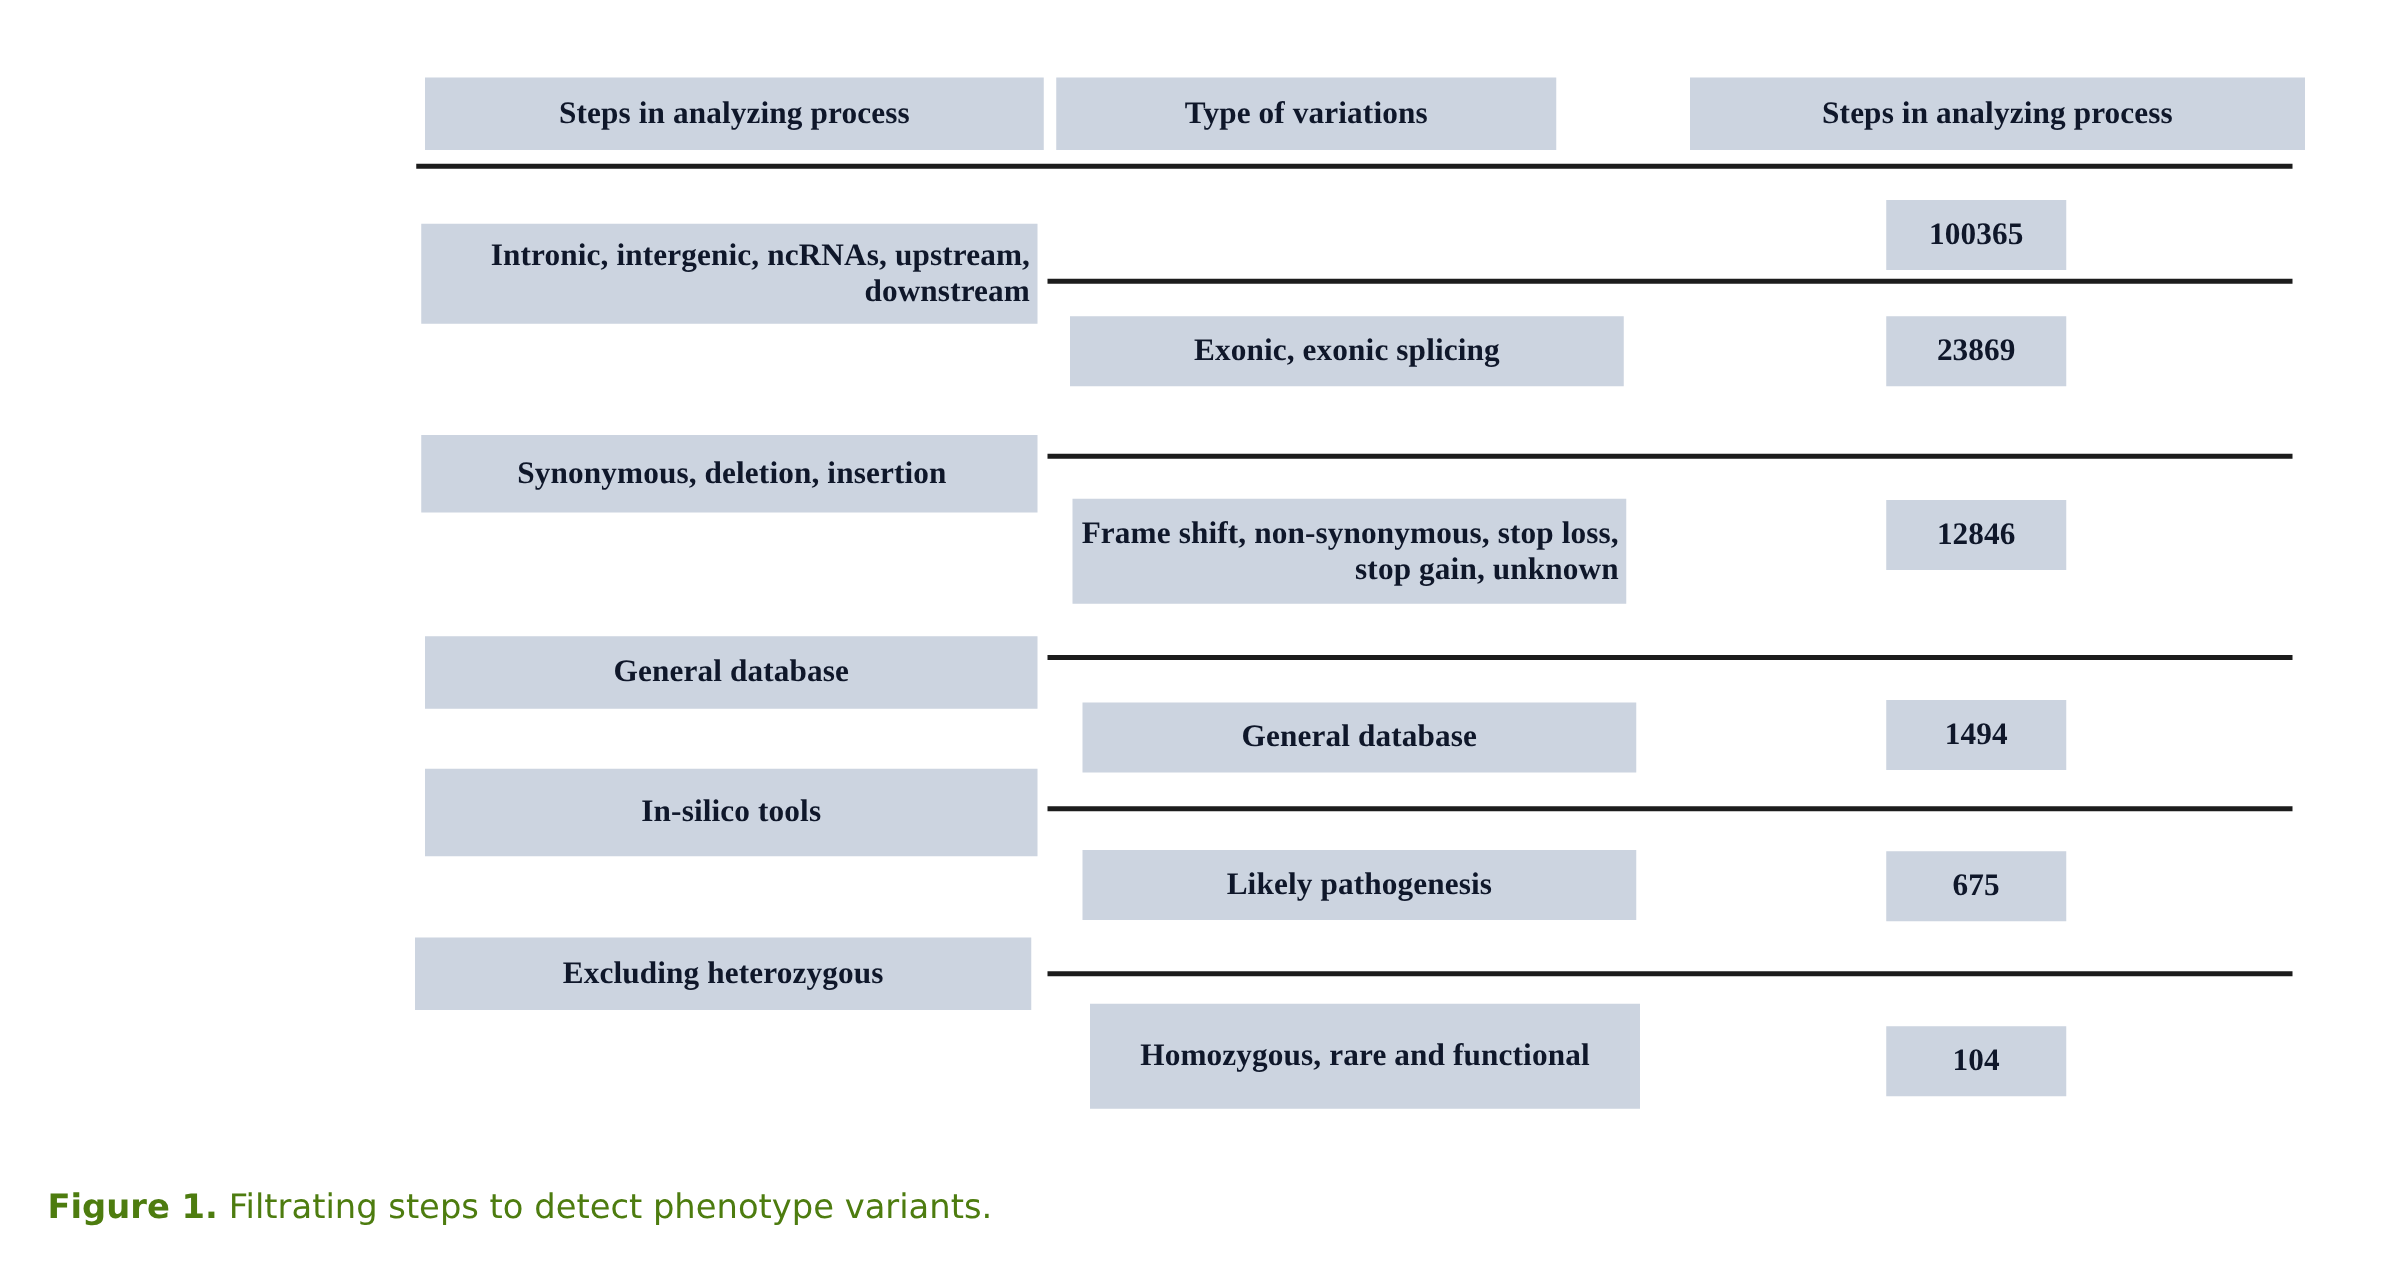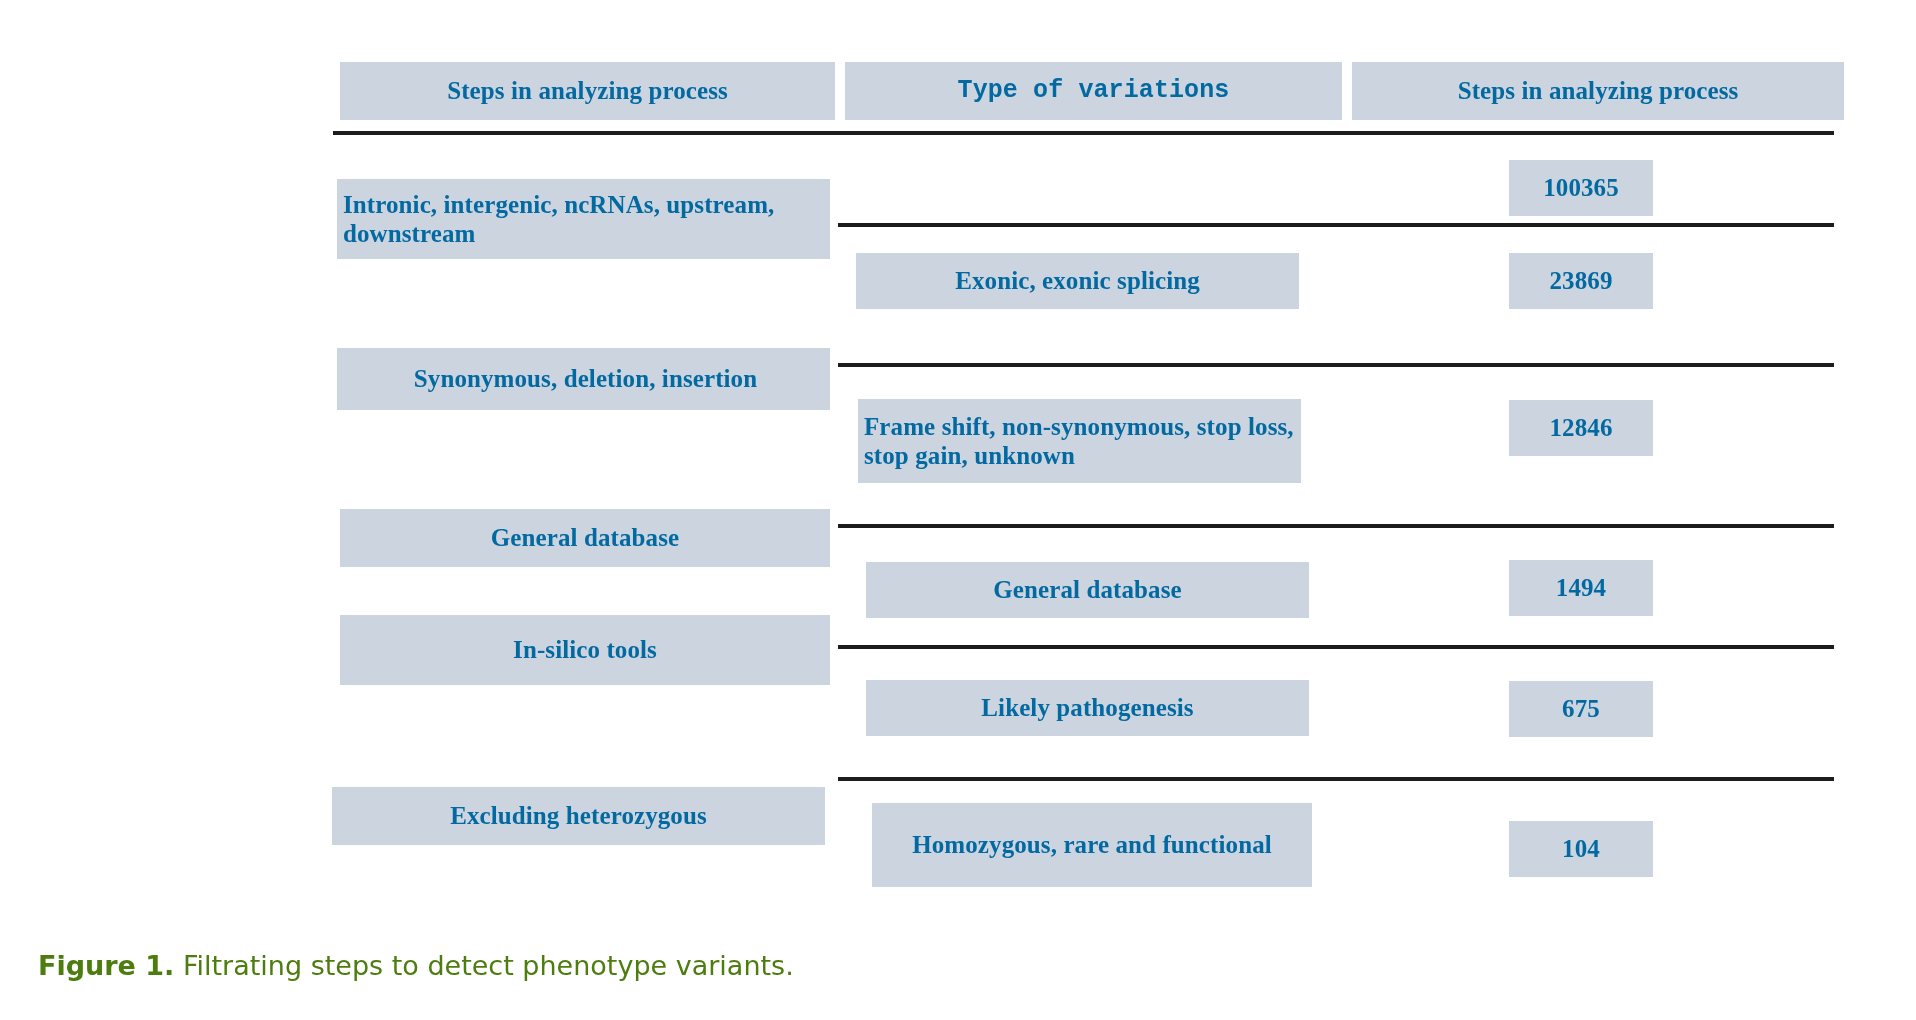--- a/index.html
+++ b/index.html
@@ -23,22 +23,22 @@
     height: 1020px;
   }
 
   
   .box {
     position: absolute;
     background: #ccd4e0;
     display: flex;
     align-items: center;
     justify-content: center;
-    text-align: left;
-    color: #0369a1;
+    text-align: right;
+    color: #0f172a;
     font-weight: bold;
     line-height: 1.18;
     box-sizing: border-box;
     padding: 0 6px;
     letter-spacing: 0.1px;
   }
 
   .hdr-box   { font-size: 25px; }
   .step-box  { font-size: 25px; }
   .type-box  { font-size: 25px; }
@@ -59,37 +59,37 @@
   }
   .caption .cap-label {
     font-weight: bold;
   }
   .caption .cap-text {
     font-weight: normal;
   }
 
   
   #hdr-steps-left  { left: 340px;  top: 62px;  width: 495px;  height: 58px; }
-  #hdr-type        { left: 845px;  top: 62px;  width: 497px;  height: 58px; font-family: Liberation Mono, monospace; }
+  #hdr-type        { left: 845px;  top: 62px;  width: 400px;  height: 58px; }
   #hdr-steps-right { left: 1352px; top: 62px;  width: 492px;  height: 58px; }
 
   
   #rule-top     { left: 333px; top: 131px; width: 1501px; }
   #rule-1       { left: 838px; top: 223px; width: 996px;  }
   #rule-2       { left: 838px; top: 363px; width: 996px;  }
   #rule-3       { left: 838px; top: 524px; width: 996px;  }
   #rule-4       { left: 838px; top: 645px; width: 996px;  }
   #rule-5       { left: 838px; top: 777px; width: 996px;  }
 
   
   #step-1 { left: 337px; top: 179px; width: 493px;  height: 80px; }
   #step-2 { left: 337px; top: 348px; width: 493px;  height: 62px; padding-left: 10px; }
   #step-3 { left: 340px; top: 509px; width: 490px;  height: 58px; }
   #step-4 { left: 340px; top: 615px; width: 490px;  height: 70px; }
-  #step-5 { left: 332px; top: 750px; width: 493px;  height: 58px; margin-top: 37px; }
+  #step-5 { left: 332px; top: 750px; width: 493px;  height: 58px; }
 
   
   #type-1 { left: 856px; top: 160px; width: 443px;  height: 56px; }
   #type-2 { left: 856px; top: 253px; width: 443px;  height: 56px; }
   #type-3 { left: 858px; top: 399px; width: 443px;  height: 84px; }
   #type-4 { left: 866px; top: 562px; width: 443px;  height: 56px; }
   #type-5 { left: 866px; top: 680px; width: 443px;  height: 56px; }
   #type-6 { left: 872px; top: 803px; width: 440px;  height: 84px; }
 
   

